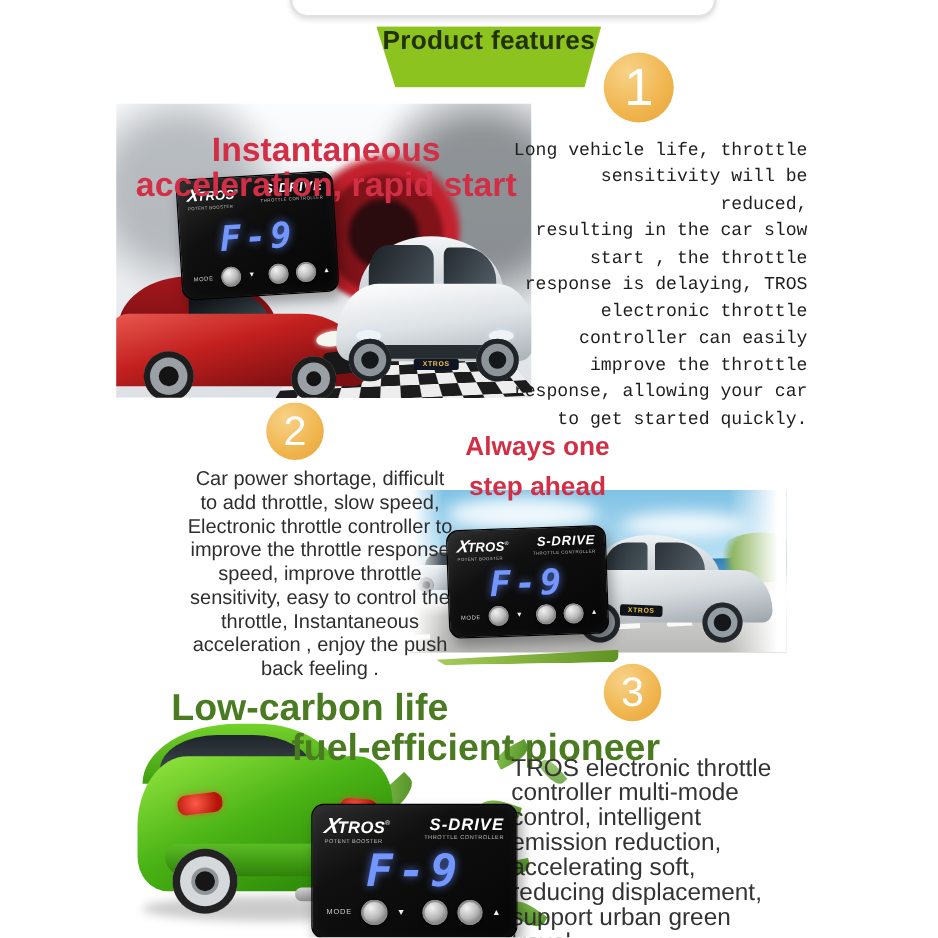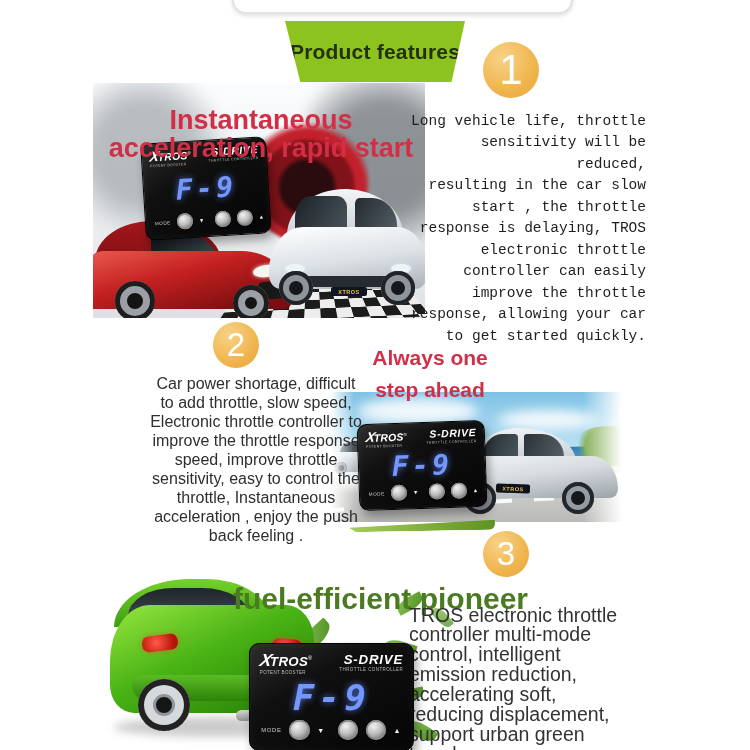--- a/index.html
+++ b/index.html
@@ -2,24 +2,24 @@
 <html style="--red_heading: #d22f47; --banner_green: #8dc31e; --heading_green: #4b7b21; --badge_gold: #f0b44c; --display_blue: #7396ff;"><head>
 <meta charset="utf-8">
 <style>
   html,body{margin:0;padding:0;background:#fff;}
   .canvas{position:relative;width:750px;height:750px;overflow:hidden;background:#fff;
           font-family:"Liberation Sans",sans-serif;color:#222;}
 
   
   .top-pill{position:absolute;left:232px;top:-17px;width:337px;height:27px;background:#fff;
             border:2px solid #e2e2e2;border-radius:14px;box-shadow:0 2px 4px rgba(0,0,0,.12);}
-  .banner{position:absolute;left:285px;top:21px;width:180px;height:61px;
+  .banner{position:absolute;left:301px;top:21px;width:180px;height:49px;
           background:var(--banner_green,#8dc31e);
           clip-path:polygon(0 0,100% 0,92.5% 100%,8.5% 100%);
-          display:flex;align-items:center;justify-content:center;
+          display:flex;justify-content:center;
           filter:drop-shadow(3px 2px 0 rgba(130,160,40,.45));}
   .banner span{font-size:21px;font-weight:600;color:#233206;letter-spacing:.2px;}
 
   .badge{position:absolute;border-radius:50%;
          background:radial-gradient(circle at 35% 28%,#f7d287,var(--badge_gold,#f0b44c) 62%,#e6a43c);
          display:flex;align-items:center;justify-content:center;color:#fff;z-index:6;}
   .badge-1{left:483px;top:42px;width:56px;height:56px;font-size:42px;}
   .badge-2{left:213px;top:322px;width:46px;height:46px;font-size:33px;}
   .badge-3{left:483px;top:531px;width:46px;height:46px;font-size:33px;}
 
@@ -346,20 +346,21 @@
       </div>
     </div>
     <div class="fade-left"></div>
     <div class="fade-right"></div>
   </div>
 
   <div class="swoosh"></div>
   <div class="badge badge-3">
     <span>3</span>
   </div>
+  <h2 class="h-green h3a">Low-carbon life</h2>
   <h2 class="h-green h3b">fuel-efficient pioneer</h2>
 
   <span class="leaf leaf-1"></span>
   <span class="leaf leaf-2"></span>
   <span class="leaf leaf-3"></span>
   <span class="leaf leaf-4"></span>
   <span class="leaf leaf-5"></span>
   <span class="leaf leaf-6"></span>
 
   <div class="car-green">

